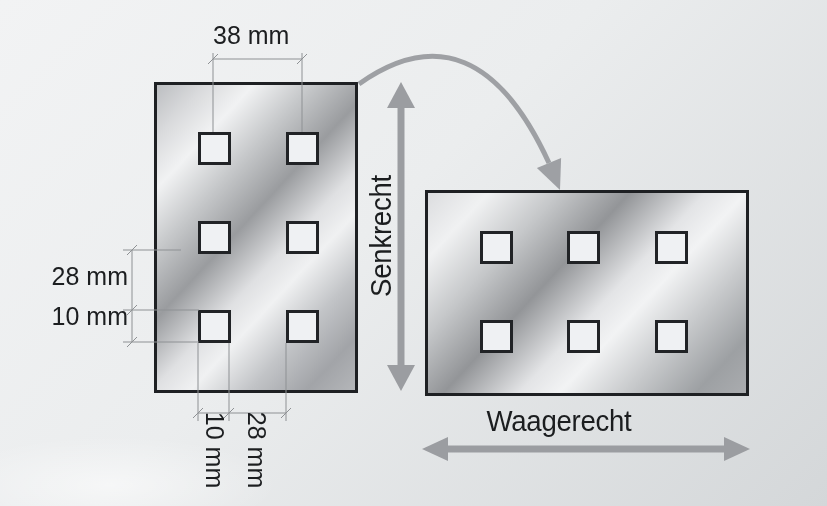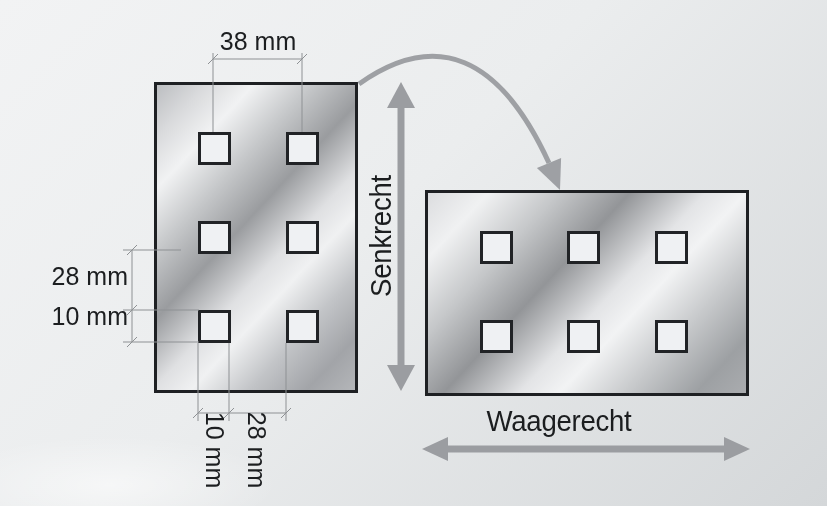--- a/index.html
+++ b/index.html
@@ -33,21 +33,21 @@
   .lp-c1{left:41px;}  .lp-c2{left:129px;}
   .lp-r1{top:47px;}   .lp-r2{top:136px;}  .lp-r3{top:225px;}
   
   .rp-c1{left:52px;}  .rp-c2{left:139px;} .rp-c3{left:227px;}
   .rp-r1{top:38px;}   .rp-r2{top:127px;}
   svg.linework{position:absolute;left:0;top:0;z-index:5;}
   .lbl{
     position:absolute;z-index:6;color:#1c1e20;
     font-size:25px;line-height:26px;white-space:nowrap;
   }
-  .lbl-dim-top{left:213px;top:28px;width:90px;text-align:center;}
+  .lbl-dim-top{left:213px;top:22px;width:90px;}
   .lbl-dim-left{left:34px;width:94px;text-align:right;}
   .lbl-28-left{top:263px;}
   .lbl-10-left{top:303px;}
   .lbl-rot{width:90px;height:26px;text-align:center;transform:rotate(90deg);}
   .lbl-10-bottom{left:170px;top:437px;}
   .lbl-28-bottom{left:212px;top:437px;}
   .lbl-axis{
     font-size:30px;line-height:34px;letter-spacing:-.3px;
     width:180px;height:34px;text-align:center;color:#1b1d1f;
   }

